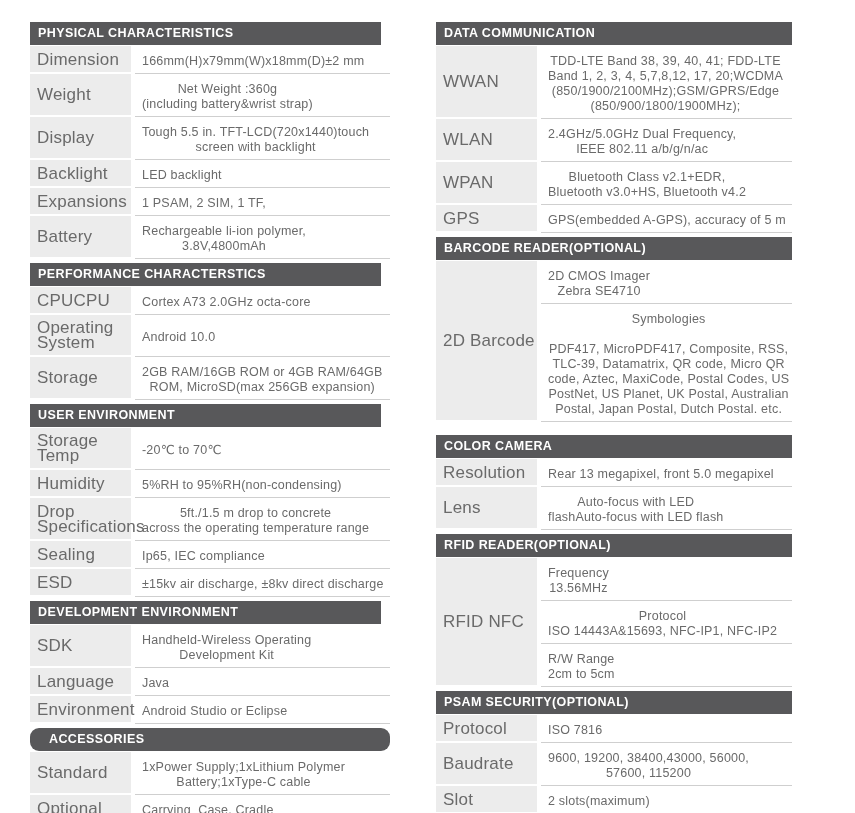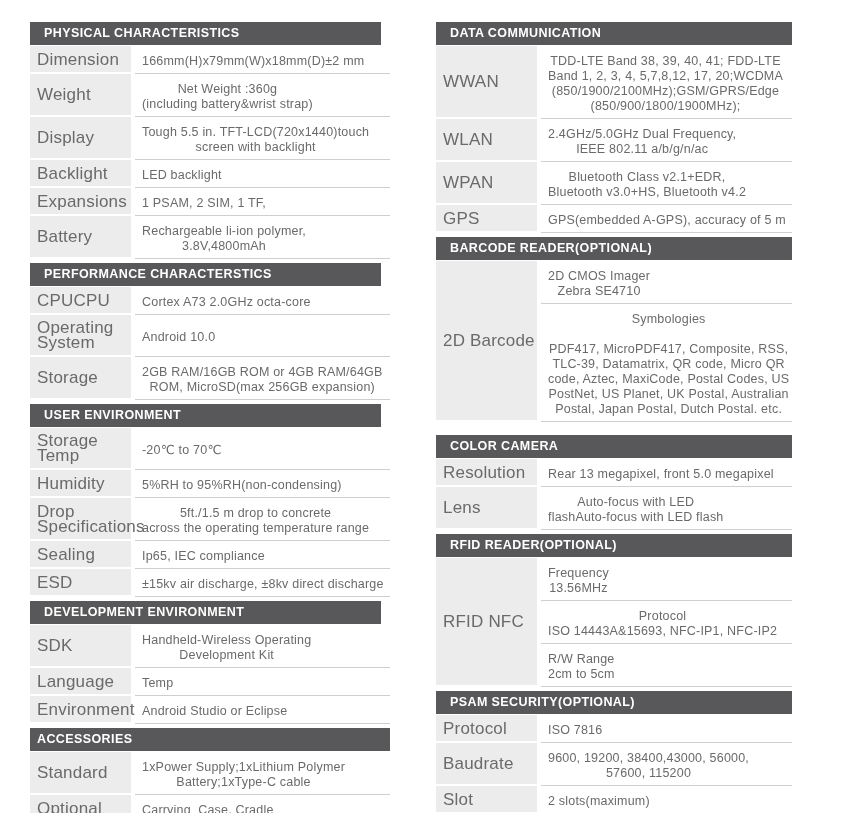--- a/index.html
+++ b/index.html
@@ -22,28 +22,28 @@
   #col-right .section:nth-child(3) { margin-top: 13px; }
 
   .section-header {
     background: #58585a;
     color: #ffffff;
     font-size: 12.5px;
     font-weight: bold;
     letter-spacing: 0.4px;
     height: 23px;
     line-height: 23px;
-    padding-left: 14px;
+    padding-left: 8px;
     margin-bottom: 1px;
     box-sizing: border-box;
   }
   
   #col-left .section-header { width: 351px; }
   
-  #col-left .section:last-child .section-header { width: 100%; padding-left: 7px; }
+  #col-left .section:last-child .section-header { width: 100%; padding-left: 19px; border-radius: 9px; }
 
   .spec-row { display: flex; align-items: stretch; }
   .label-cell {
     flex: 0 0 101px;
     width: 101px;
     box-sizing: border-box;
     background: #ececec;
     border-bottom: 2px solid #ffffff;
     margin-right: 4px;
     display: flex;
@@ -183,21 +183,21 @@
         <div class="spec-row">
           <div class="label-cell">SDK</div>
           <div class="value-cell">
             <div class="sub-value">Handheld-Wireless Operating
 Development Kit</div>
           </div>
         </div>
         <div class="spec-row">
           <div class="label-cell">Language</div>
           <div class="value-cell">
-            <div class="sub-value">Temp</div>
+            <div class="sub-value">Java</div>
           </div>
         </div>
         <div class="spec-row">
           <div class="label-cell">Environment</div>
           <div class="value-cell">
             <div class="sub-value">Android Studio or Eclipse</div>
           </div>
         </div>
       </div>
       <div class="section">

